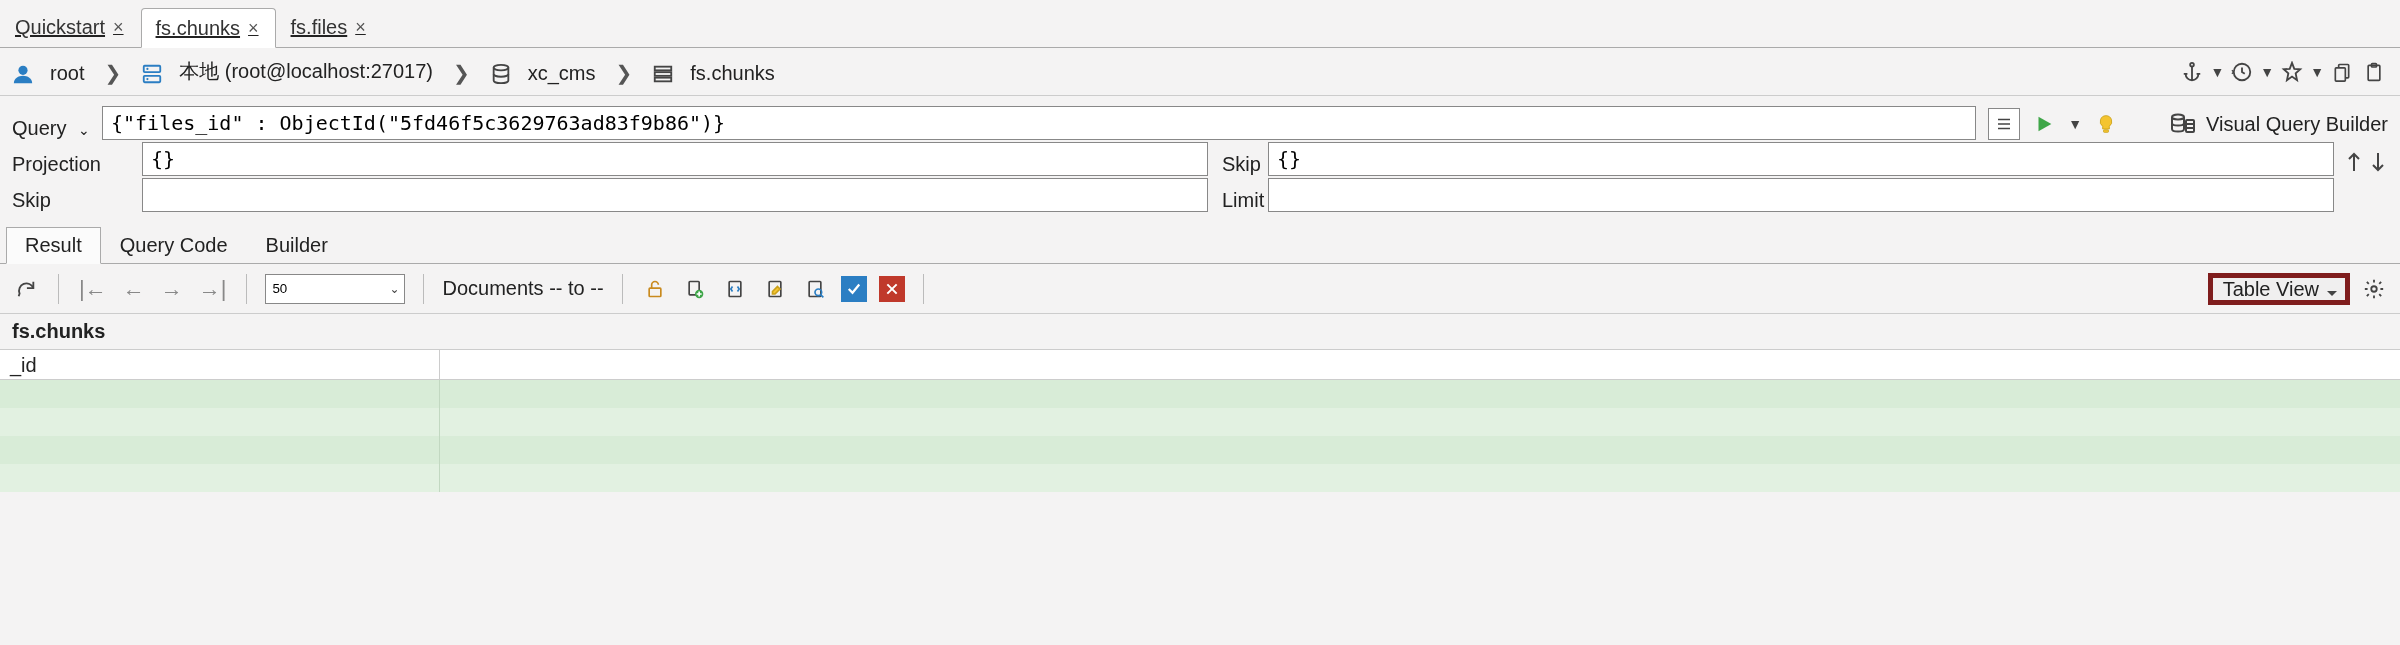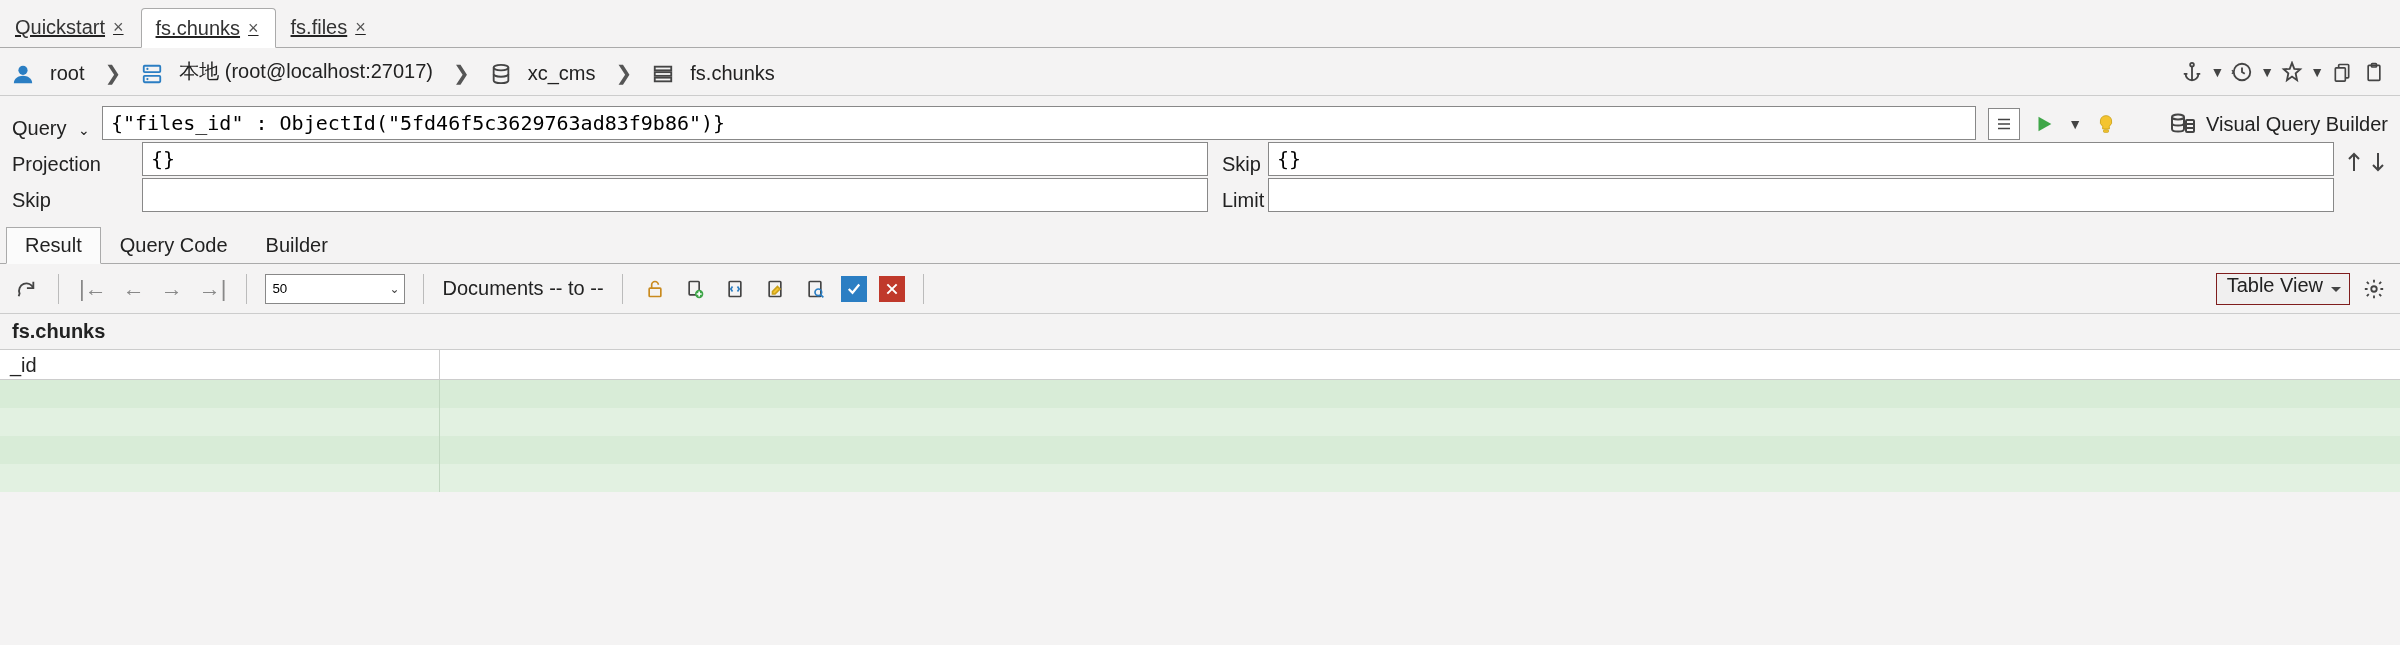--- a/index.html
+++ b/index.html
@@ -27,21 +27,21 @@
   
   .rtabs { display:flex; align-items:flex-end; height:40px; padding-left:6px; border-bottom:1px solid #aaa; margin-top:4px; }
   .rtab { padding:6px 18px; border:1px solid transparent; border-bottom:none; cursor:pointer; }
   .rtab.active { background:#fbfbfb; border:1px solid #aaa; border-bottom:1px solid #fbfbfb; position:relative; top:1px; }
   
   .rtoolbar { display:flex; align-items:center; height:50px; padding:0 12px; gap:12px; border-bottom:1px solid #ccc; background:#f4f3f3; }
   .rtoolbar .vsep { width:1px; height:30px; background:#bbb; margin:0 6px; }
   .navbtn { color:#888; font-size:22px; padding:0 2px; cursor:pointer; }
   .pgsel { height:30px; width:140px; border:1px solid #888; background:#fff; padding:0 6px; }
   .rtoolbar .right { margin-left:auto; display:flex; align-items:center; gap:10px; }
-  .viewsel { height:32px; border:1px solid #7f1d1d; background:#f0efef; padding:0 26px 0 10px; position:relative; }
+  .viewsel { height:32px; border:5px solid #7f1d1d; background:#f0efef; padding:0 26px 0 10px; position:relative; }
   .viewsel::after { content:""; position:absolute; right:8px; top:13px; border:5px solid transparent; border-top-color:#444; }
   
   .gridhead { background:#f4f3f3; padding:6px 12px; font-weight:bold; border-bottom:1px solid #ccc; }
   .grid { width:100%; }
   .gridrow { display:flex; height:30px; }
   .gridrow:nth-child(1){ background:#fff; border-bottom:1px solid #ccc;flex-direction:column;}
   .cellhdr { width:440px; padding:4px 10px; border-right:1px solid #ccc; }
   .greenrow { display:flex; height:28px; }
   .greenrow:nth-child(odd){ background:#d8ecd7; }
   .greenrow:nth-child(even){ background:#e2f1e1; }

